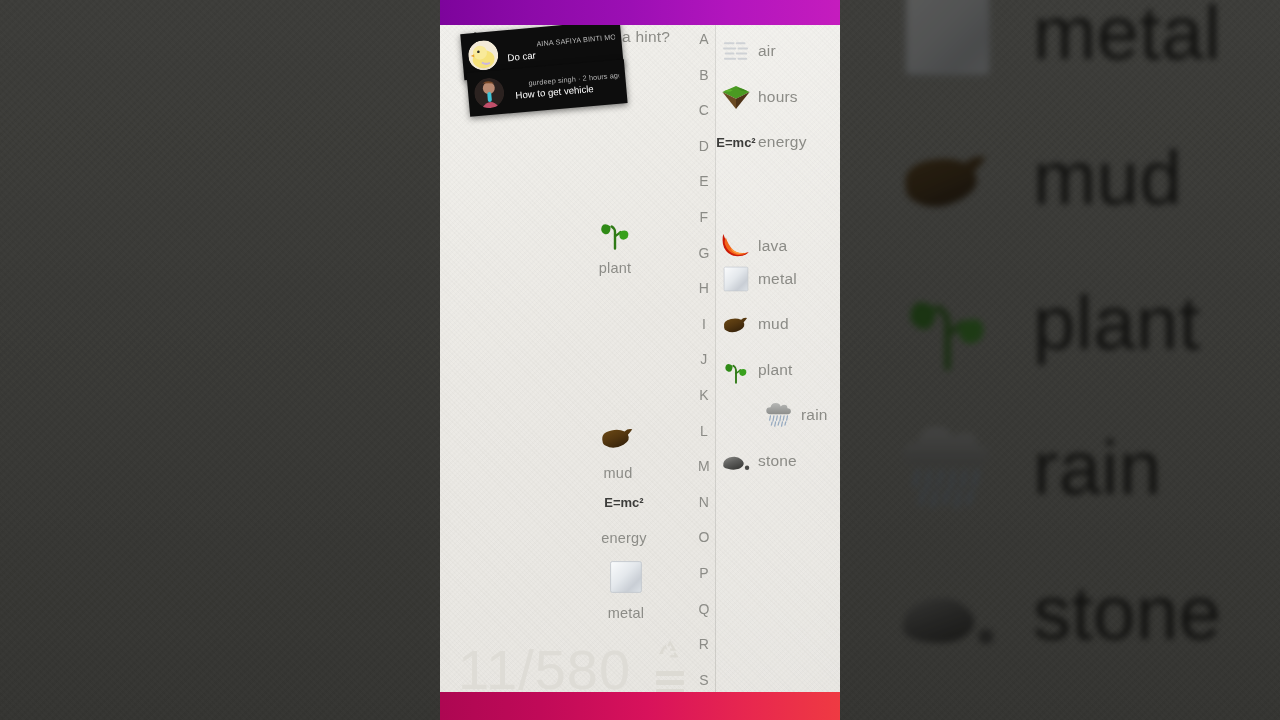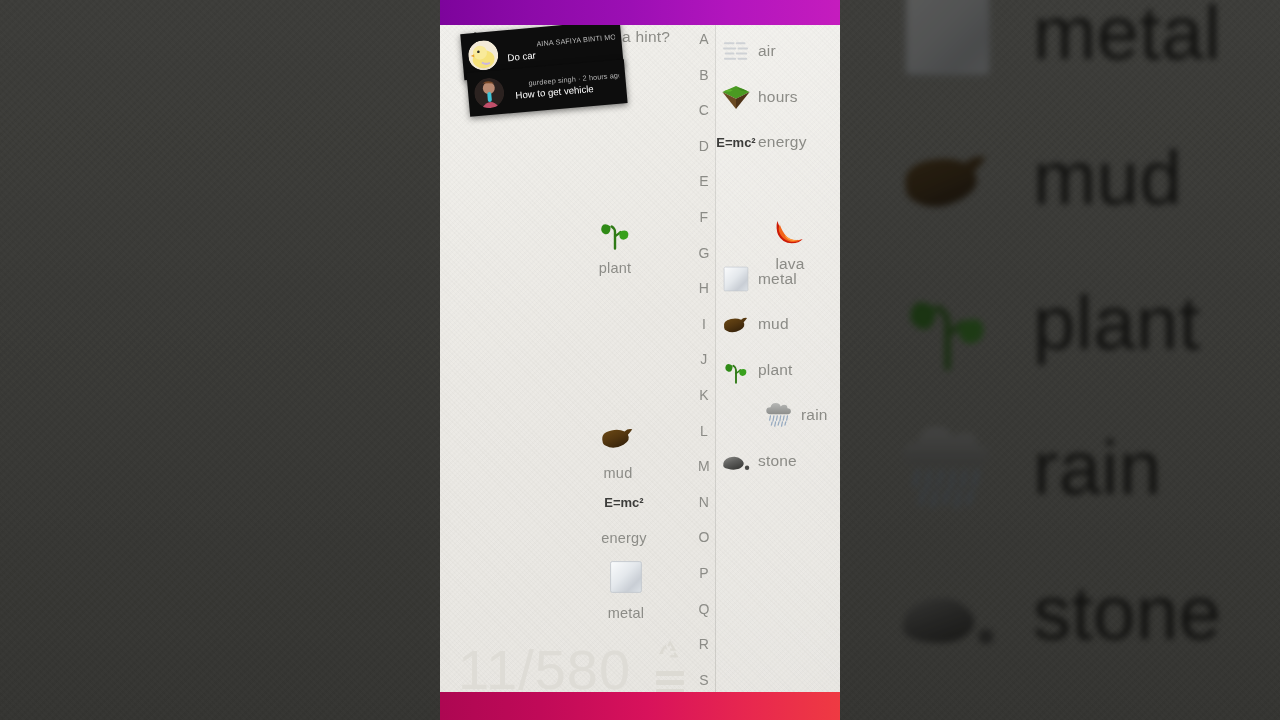--- a/index.html
+++ b/index.html
@@ -429,21 +429,21 @@
             </div>
           </div>
           <div class="lname">hours</div>
         </div>
         <div class="lrow" style="top: 100px;">
           <div class="lico">
             <div class="energytxt">E=mc²</div>
           </div>
           <div class="lname">energy</div>
         </div>
-        <div class="lrow" style="top: 191px; flex-direction: column;">
+        <div class="lrow" style="top: 204px;">
           <div class="lico">
             <div class="ic">
               <svg viewBox="0 0 40 40">
         <path d="M5 6 q3 8 6 14 q3 6 9 8 q7 2 15 -1 q-4 5 -13 5 q-11 0 -16 -10 q-3 -7 -1 -16z" fill="#cc1a06"></path>
         <path d="M8 10 q3 9 8 14 q6 6 17 4 q-6 4 -14 2 q-9 -3 -12 -12 q-1 -4 1 -8z" fill="#f2641a"></path>
         <path d="M14 22 q6 7 16 6 q-7 3 -13 -1 q-3 -2 -3 -5z" fill="#ff9c3c"></path>
         </svg>
             </div>
           </div>
           <div class="lname">lava</div>

